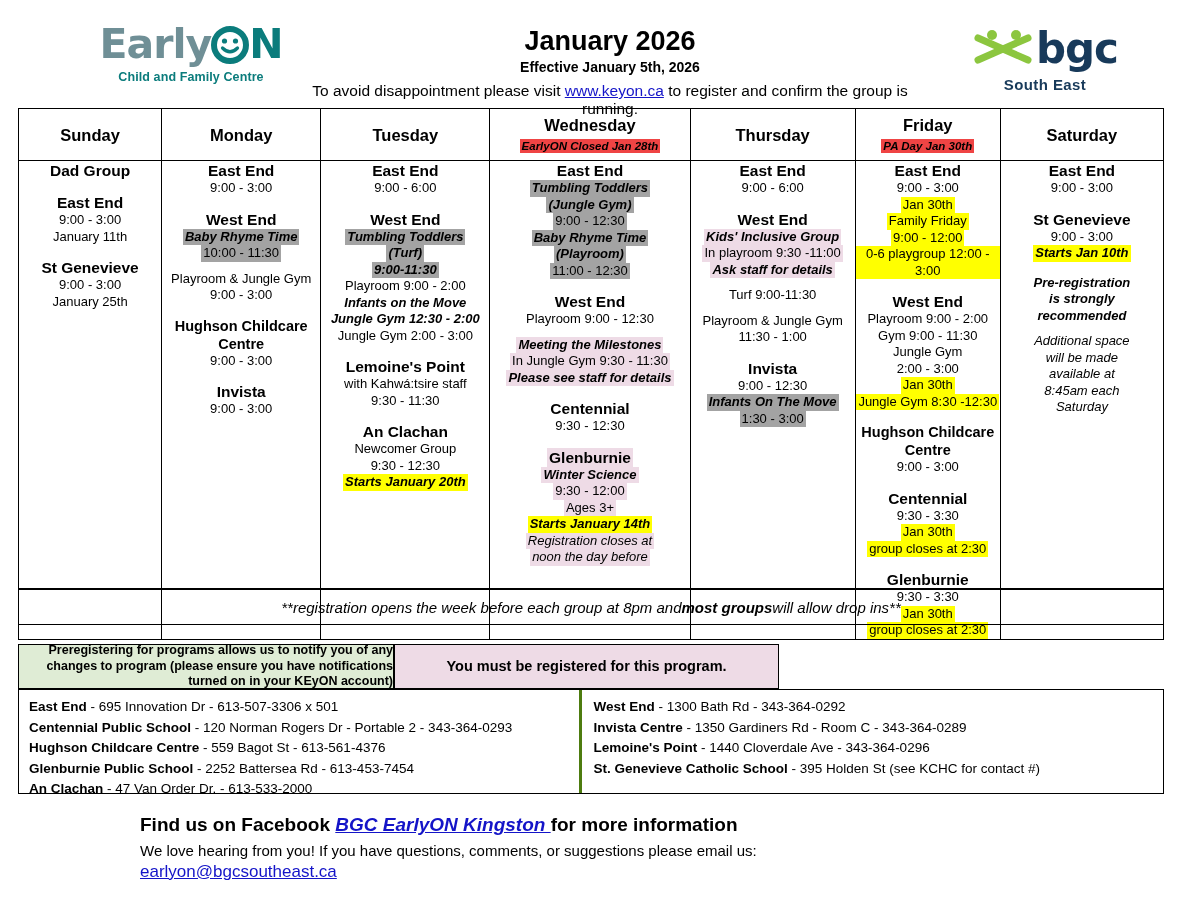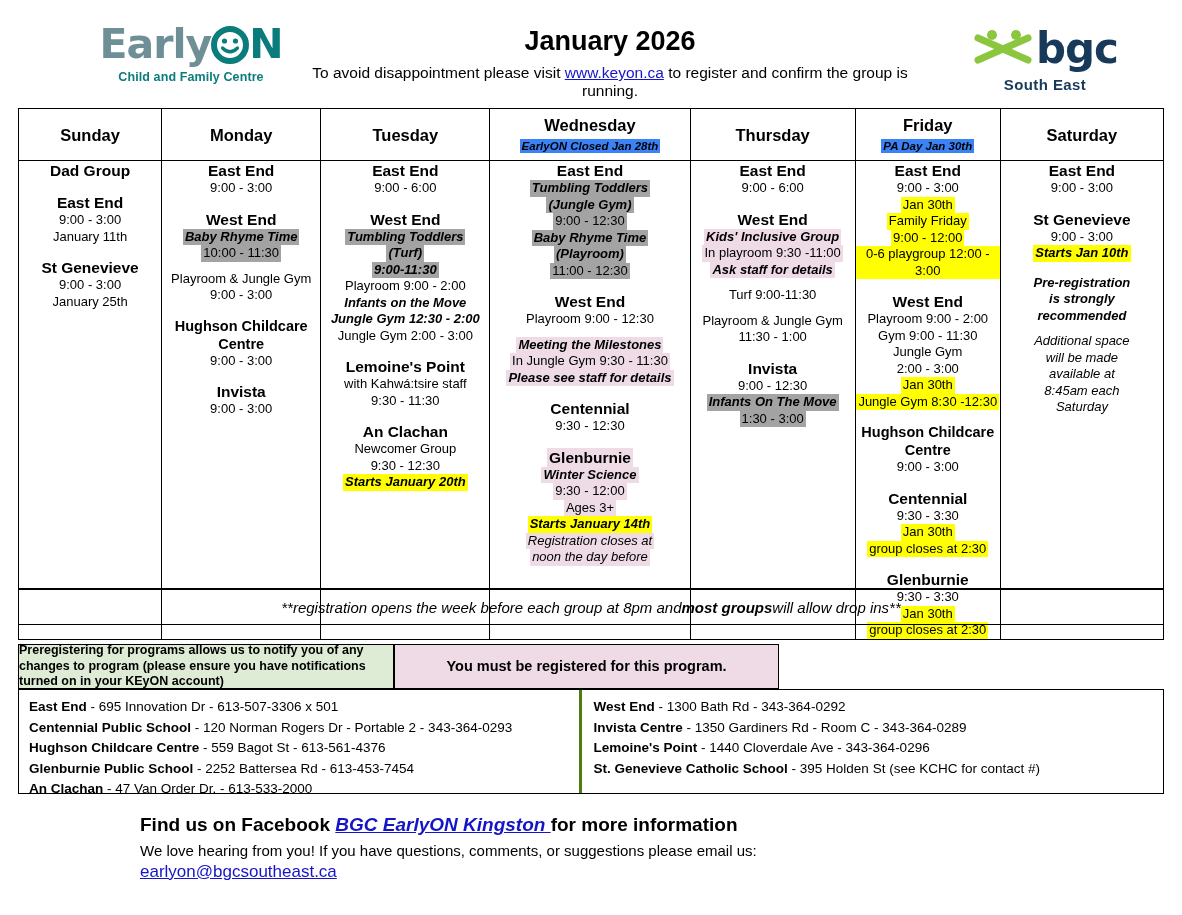--- a/index.html
+++ b/index.html
@@ -71,21 +71,21 @@
   table.cal th, table.cal td {
     border: 1px solid #000; vertical-align: top; padding: 0;
   }
   table.cal th {
     height: 52px; text-align: center; vertical-align: middle;
     font-size: 16.5px; font-weight: bold;
   }
   .th-inner { line-height: 20px; }
   .th-note {
     display: inline-block; font-size: 11.5px; font-weight: bold; font-style: italic;
-    background: #3b82f6; padding: 0 2px; margin-top: 2px; line-height: 14px;
+    background: #ef4444; padding: 0 2px; margin-top: 2px; line-height: 14px;
   }
   td.day { height: 430px; padding: 8px 3px 4px 3px; text-align: center; }
 
   .ev { margin-bottom: 0; }
   .ev-sp { height: 13px; }
   .ttl { font-size: 15.5px; font-weight: bold; line-height: 19px; }
   .ttl-sm { font-size: 14.5px; font-weight: bold; line-height: 18px; }
   .ln { font-size: 13px; line-height: 16.5px; }
   .ln-i { font-size: 13px; line-height: 16.5px; font-style: italic; font-weight: bold; }
   .ln-i-n { font-size: 13px; line-height: 16.5px; font-style: italic; }
@@ -103,21 +103,21 @@
   }
   .regbar b { font-weight: bold; font-style: italic; }
 
   
   .legend {
     position: absolute; left: 18px; top: 625px; width: 1146px; height: 64px;
     display: flex;
   }
   .lg {
     border: 1px solid #000; display: flex; align-items: center; justify-content: center;
-    text-align: left; padding: 2px 0; line-height: 15.5px; margin-top: 19px;
+    text-align: right; padding: 2px 0; line-height: 15.5px; margin-top: 19px;
   }
   .lg1 { width: 376px; background: #dfecd5; font-size: 12.5px; font-weight: bold; }
   .lg2 { width: 385px; background: #fdeec8; font-size: 14.5px; font-weight: bold; }
   .lg3 { width: 385px; background: #eedbe6; font-size: 14.5px; font-weight: bold; }
 
   
   .addr {
     position: absolute; left: 18px; top: 689px; width: 1146px; height: 105px;
     border: 1px solid #000; display: flex;
   }
@@ -150,20 +150,21 @@
               <circle cx="13.5" cy="15" r="2.6" fill="#0b7c7c"></circle>
               <circle cx="24.5" cy="15" r="2.6" fill="#0b7c7c"></circle>
               <path d="M11.5 22 Q19 29.5 26.5 22" fill="none" stroke="#0b7c7c" stroke-width="3.2" stroke-linecap="round"></path>
             </svg></span><span class="e-teal">N</span>
       </span>
       <div class="logo-early-sub">Child and Family Centre</div>
     </div>
 
     <div class="title-block">
       <div class="title-main">January 2026</div>
+      <div class="title-sub">Effective January 5th, 2026</div>
       <div class="title-note">
         <span>To avoid disappointment please visit </span><a href="#">www.keyon.ca</a><span> to register and confirm the group is running.</span>
       </div>
     </div>
 
     <div class="logo-bgc">
       <div class="bgc-row">
         <span>
           <svg width="64" height="42" viewBox="0 0 64 42">
             <g stroke="#8cc63f" stroke-width="7" stroke-linecap="round" fill="none">

